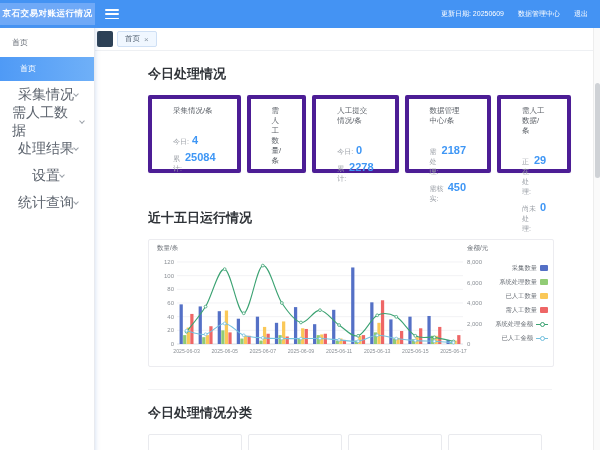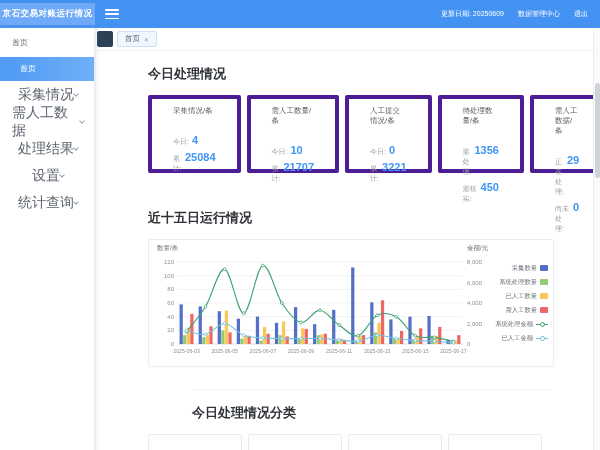--- a/index.html
+++ b/index.html
@@ -27,21 +27,21 @@
   .main { flex:1; background:#fff; position:relative; overflow:hidden; }
   .tabbar { height:23px; background:#fff; border-bottom:1px solid #eef0f3; display:flex; align-items:center; padding-left:2px; gap:4px; }
   .tab-accent { width:16px; height:16px; background:#2d4156; border-radius:2px; cursor:pointer; }
   .tab { height:16px; display:flex; align-items:center; gap:4px; padding:0 7px; background:#f0f7ff; border:1px solid #cfe0f5; border-radius:2px;
          color:#4b5a6b; font-size:7.5px; cursor:pointer; }
   .tab .close { color:#8b98a5; font-size:8px; cursor:pointer; }
 
   .content { padding:14px 48px 0 53px; }
   .content h3 { font-size:13px; color:#2f3338; margin-bottom:12px; font-weight:bold; }
   .content h3.gap { margin-top:36px; }
-  .content h3.classify { margin-top:22px; padding-top:14px; border-top:1px solid #f2f3f5;margin-left:44px; }
+  .content h3.classify { margin-top:22px; padding-top:14px; border-top:1px solid #f2f3f5; }
 
   
   .cards { display:flex; gap:6px; }
   .stat-card { width:115px; height:78px; background:#fff; border:4px solid #4c1d95; border-radius:2px; padding:7px 21px; box-shadow:0 1px 2px rgba(0,0,0,.03); }
   .stat-card .t { font-size:7.5px; color:#5a5f66; }
   .stat-card .rows { margin-top:18px; }
   .stat-card .row { display:flex; align-items:baseline; gap:3px; margin-top:4px; }
   .stat-card .lbl { color:#9a9fa6; font-size:7px; }
   .stat-card .val { color:#3e96f5; font-size:11px; font-weight:bold; }
 
@@ -131,50 +131,40 @@
                 <span class="val">4</span>
               </div>
               <div class="row">
                 <span class="lbl">累计:</span>
                 <span class="val">25084</span>
               </div>
             </div>
           </div>
           <div class="stat-card">
             <div class="t">需人工数量/条</div>
-            <div class="rows">
-              <div class="row">
-                <span class="lbl">今日:</span>
-                <span class="val">10</span>
-              </div>
-              <div class="row">
-                <span class="lbl">累计:</span>
-                <span class="val">21707</span>
-              </div>
-            </div>
           </div>
           <div class="stat-card">
             <div class="t">人工提交情况/条</div>
             <div class="rows">
               <div class="row">
                 <span class="lbl">今日:</span>
                 <span class="val">0</span>
               </div>
               <div class="row">
                 <span class="lbl">累计:</span>
-                <span class="val">3221</span>
-              </div>
-            </div>
-          </div>
-          <div class="stat-card">
-            <div class="t">待处理数量/条</div>
+                <span class="val">2278</span>
+              </div>
+            </div>
+          </div>
+          <div class="stat-card">
+            <div class="t">数据管理中心/条</div>
             <div class="rows">
               <div class="row">
                 <span class="lbl">需处理:</span>
-                <span class="val">1356</span>
+                <span class="val">2187</span>
               </div>
               <div class="row">
                 <span class="lbl">需核实:</span>
                 <span class="val">450</span>
               </div>
             </div>
           </div>
           <div class="stat-card">
             <div class="t">需人工数据/条</div>
             <div class="rows">

